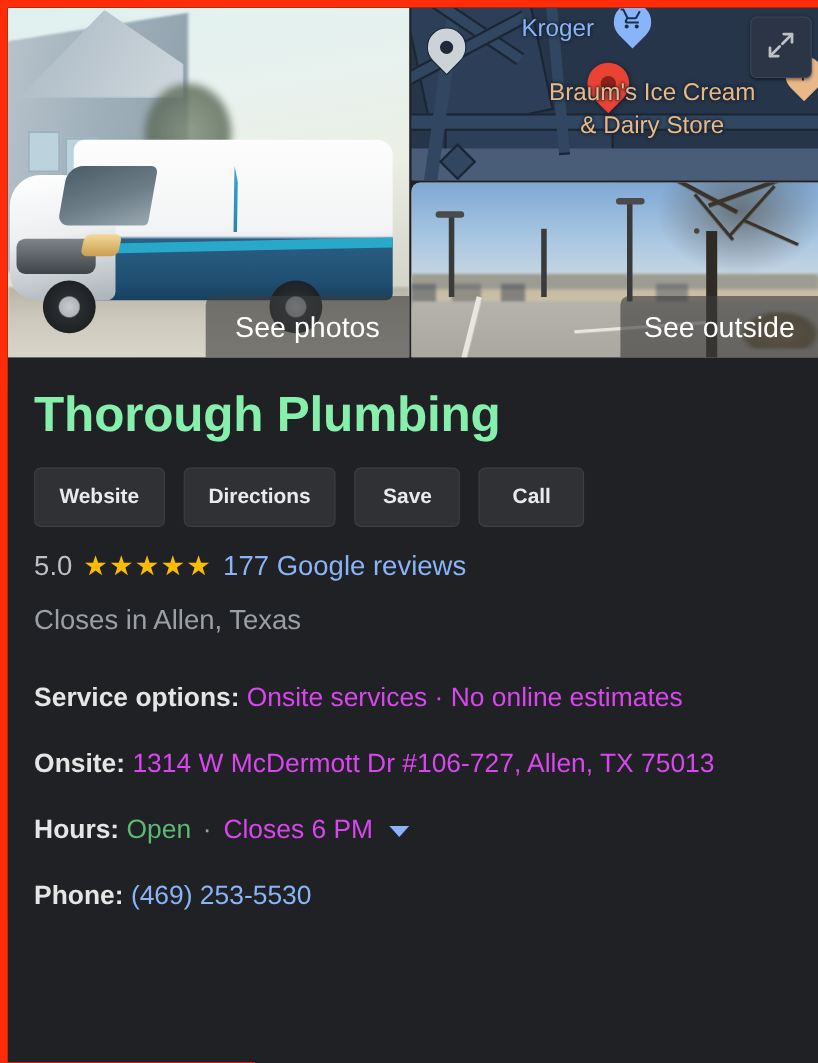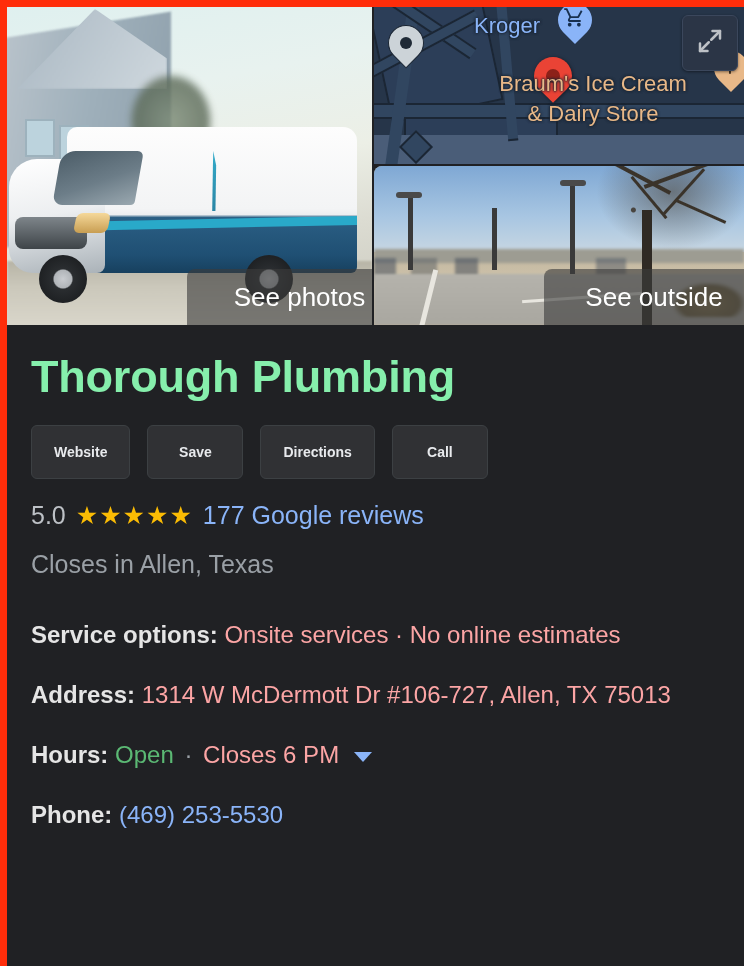--- a/index.html
+++ b/index.html
@@ -168,21 +168,20 @@
   .caption-chip {
     position: absolute;
     background: rgba(60,60,60,.62);
     color: #ffffff;
     font-size: 26px;
     font-family: "Liberation Sans", sans-serif;
     display: flex;
     align-items: center;
     justify-content: center;
     border-radius: 8px 0 0 0;
-    padding-left: 20px;
   }
   .caption-photos {
     left: 180px; bottom: 0px;
     width: 185px; height: 56px;
   }
   .caption-outside {
     right: 0px; bottom: 0px;
     width: 180px; height: 56px;
     border-radius: 8px 0 0 0;
   }
@@ -426,21 +425,21 @@
   .actions {
     display: flex;
     gap: 17px;
     margin: 22px 0 0 24px;
   }
   .action-btn {
     background: #303134;
     border: 1px solid #3c4043;
     border-radius: 6px;
     color: #e8eaed;
-    font-size: 14px;
+    font-size: 19px;
     font-weight: 700;
     font-family: "Liberation Sans", sans-serif;
     height: 54px;
     display: flex;
     align-items: center;
     justify-content: center;
     cursor: pointer;
     padding: 0 22px;
     min-width: 96px;
     box-sizing: border-box;
@@ -477,21 +476,21 @@
   .fact {
     font-size: 24px;
     line-height: 44px;
     color: #bdc1c6;
     margin-bottom: 16px;
   }
   .fact-label {
     color: #e5e5e5;
     font-weight: 700;
   }
-  .fact-value { color: #fca5a5; }
+  .fact-value { color: #d946ef; }
   .open-status {
     color: #5bb974;
   }
   .phone-link {
     color: #8ab4f8;
     text-decoration: none;
     cursor: pointer;
   }
   .hours-caret {
     display: inline-block;
@@ -624,24 +623,24 @@
 
     <div class="info">
 
       <h1 class="biz-title">Thorough Plumbing</h1>
 
       <div class="actions">
         <div class="action-btn">
           <span>Website</span>
         </div>
         <div class="action-btn">
+          <span>Directions</span>
+        </div>
+        <div class="action-btn">
           <span>Save</span>
-        </div>
-        <div class="action-btn">
-          <span>Directions</span>
         </div>
         <div class="action-btn">
           <span>Call</span>
         </div>
       </div>
 
       <div class="rating-row">
         <span class="rating-value">5.0</span>
         <span class="stars">★★★★★</span>
         <a class="reviews-link">177 Google reviews</a>
@@ -650,21 +649,21 @@
       <div class="category-line">Closes in Allen, Texas</div>
 
       <div class="facts">
 
         <div class="fact">
           <span class="fact-label">Service options:</span>
           <span class="fact-value">Onsite services · No online estimates</span>
         </div>
 
         <div class="fact">
-          <span class="fact-label">Address:</span>
+          <span class="fact-label">Onsite:</span>
           <span class="fact-value">1314 W McDermott Dr #106-727, Allen, TX 75013</span>
         </div>
 
         <div class="fact">
           <span class="fact-label">Hours:</span>
           <span class="open-status">Open</span>
           <span class="dot-sep">·</span>
           <span class="fact-value">Closes 6 PM</span>
           <span class="hours-caret"></span>
         </div>

